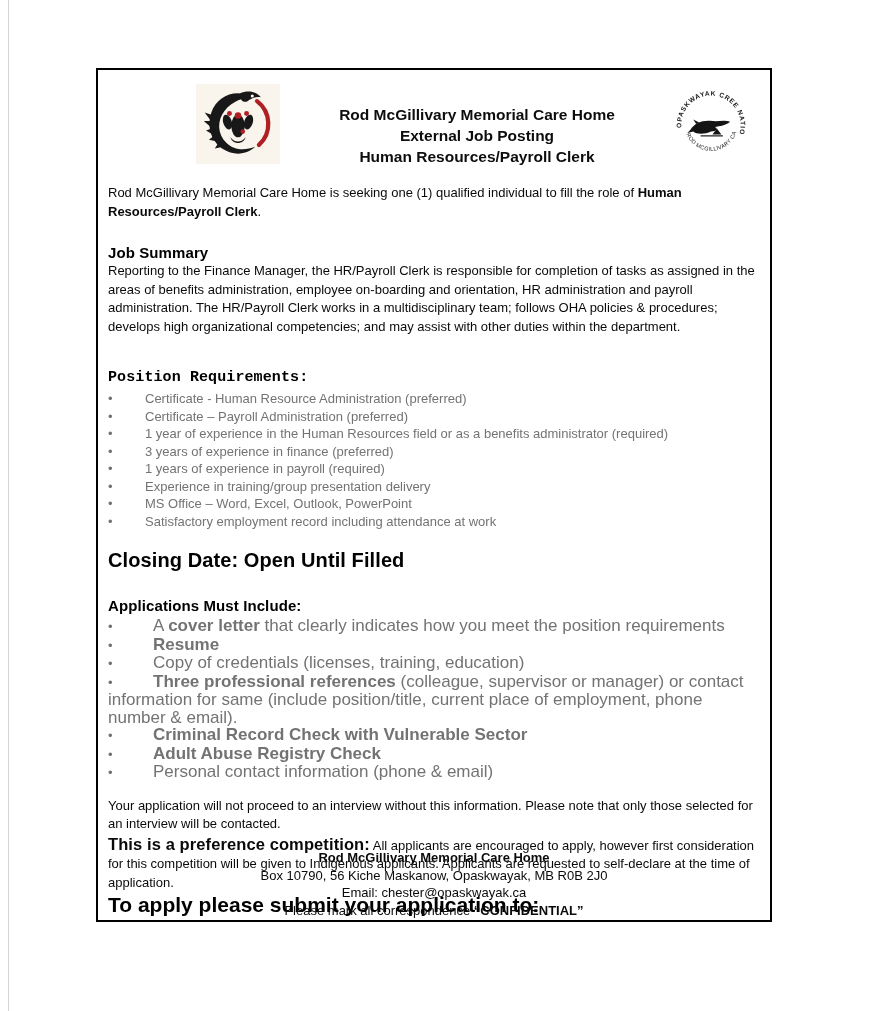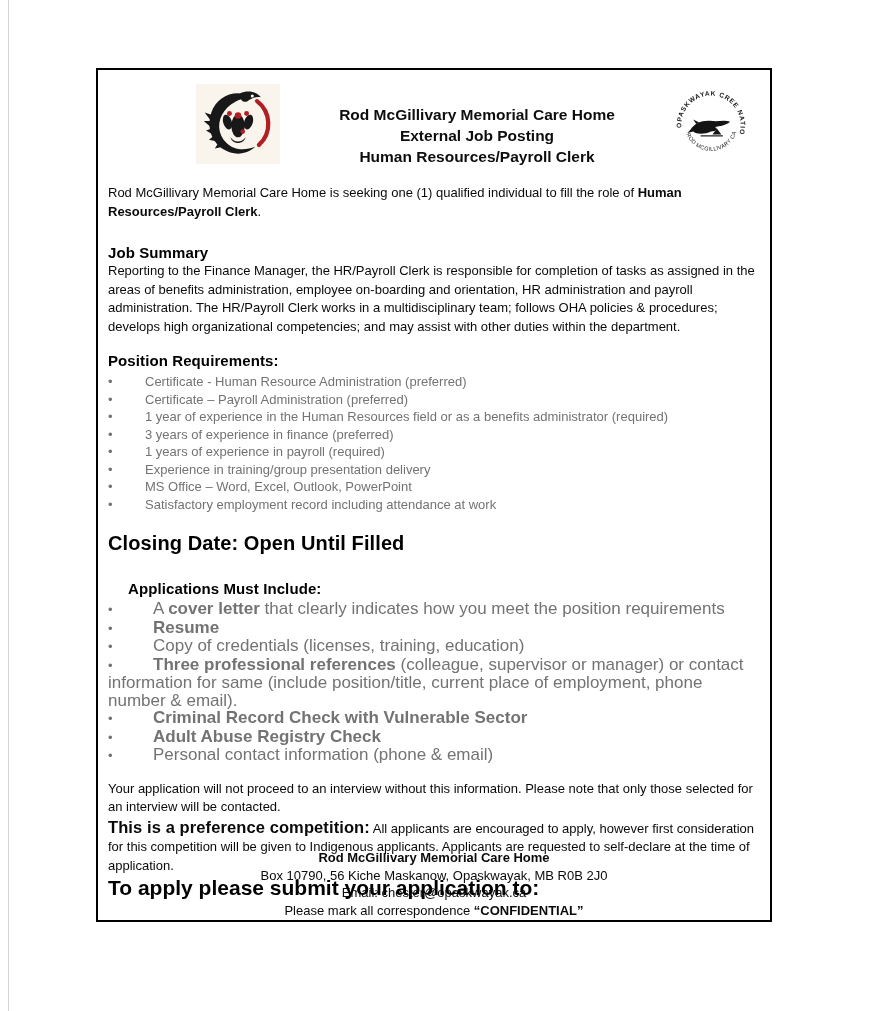--- a/index.html
+++ b/index.html
@@ -39,26 +39,26 @@
   .seal svg { width:100%; height:100%; display:block; }
   
   .para { font-size:13px; line-height:18.5px; color:#0a0a0a; }
   .intro { margin-top:17px; }
   b, .bd { font-weight:bold; }
   .sec-h {
     font-weight:bold; font-size:15px; line-height:19px; color:#000;
     letter-spacing:0.1px;
   }
   .mt-js { margin-top:22px; }
-  .mt-req { margin-top:15px; margin-bottom:3px; }
+  .mt-req { margin-top:32px; margin-bottom:3px;font-family:Liberation Mono, monospace; }
   .closing-h {
     font-weight:bold; font-size:20px; line-height:26px; margin-top:17px;
     letter-spacing:0.1px;
   }
-  .mt-app { margin-top:23px; margin-bottom:2px;margin-left:20px; }
+  .mt-app { margin-top:23px; margin-bottom:2px; }
   .blist { }
   .bi { font-size:13px; line-height:17.5px; color:#737373; }
   .bi::before { content:"\2022"; display:inline-block; font-size:13px; }
   .list-req .bi::before { width:37px; }
   .list-app .bi { font-size:17px; }
   .list-app .bi::before { width:45px; }
   .interview { margin-top:15px; }
   .lead-bold {
     font-weight:bold; font-size:16.5px; line-height:20px; letter-spacing:0.1px;
   }

